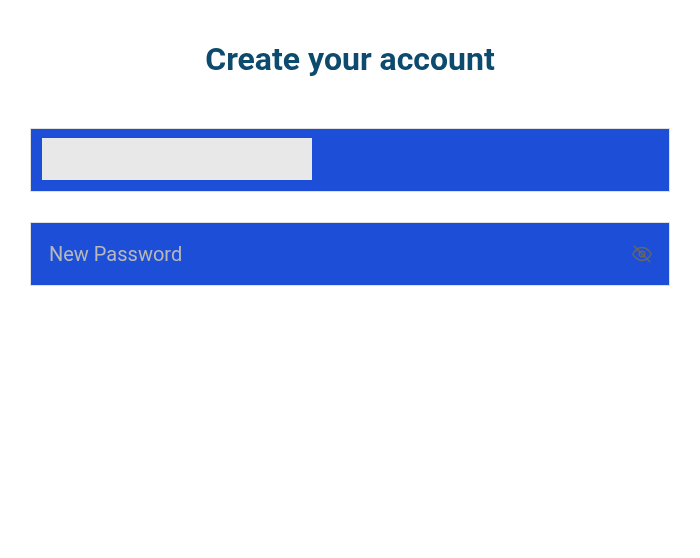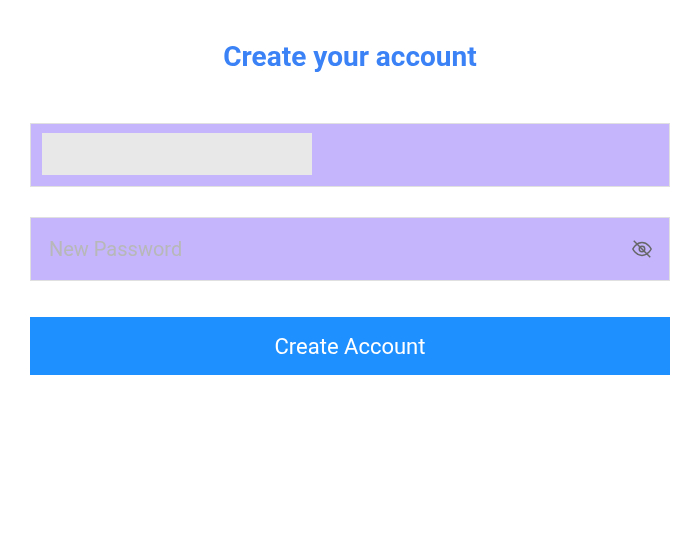--- a/index.html
+++ b/index.html
@@ -14,35 +14,35 @@
       height: 558px;
       padding: 40px 30px;
     }
     .container {
       width: 100%;
       max-width: 640px;
       margin: 0 auto;
     }
     .title {
       text-align: center;
-      font-size: 28px;
+      font-size: 32px;
       font-weight: 700;
-      color: #3b82f6;
+      color: #0c4a6e;
       margin-bottom: 50px;
     }
     .field-wrapper {
       position: relative;
       width: 100%;
       margin-bottom: 30px;
     }
     .input-field {
       width: 100%;
       height: 64px;
       border: 1px solid #e0e0e0;
-      background: #c4b5fd;
+      background: #1d4ed8;
       font-size: 20px;
       padding: 0 60px 0 18px;
       color: #000000;
       outline: none;
       font-family: inherit;
     }
     .input-field::placeholder {
       color: #b8b8b8;
     }
     .redacted-box {
@@ -101,14 +101,13 @@
     <span class="visibility-toggle">
       <svg viewBox="0 0 24 24">
         <path d="M2 12s3.5-7 10-7 10 7 10 7-3.5 7-10 7S2 12 2 12z"></path>
         <circle cx="12" cy="12" r="3"></circle>
         <line x1="3" y1="3" x2="21" y2="21"></line>
       </svg>
     </span>
   </div>
 
 
-  <button class="submit-button">Create Account</button>
 </div>
 
 </body></html>

